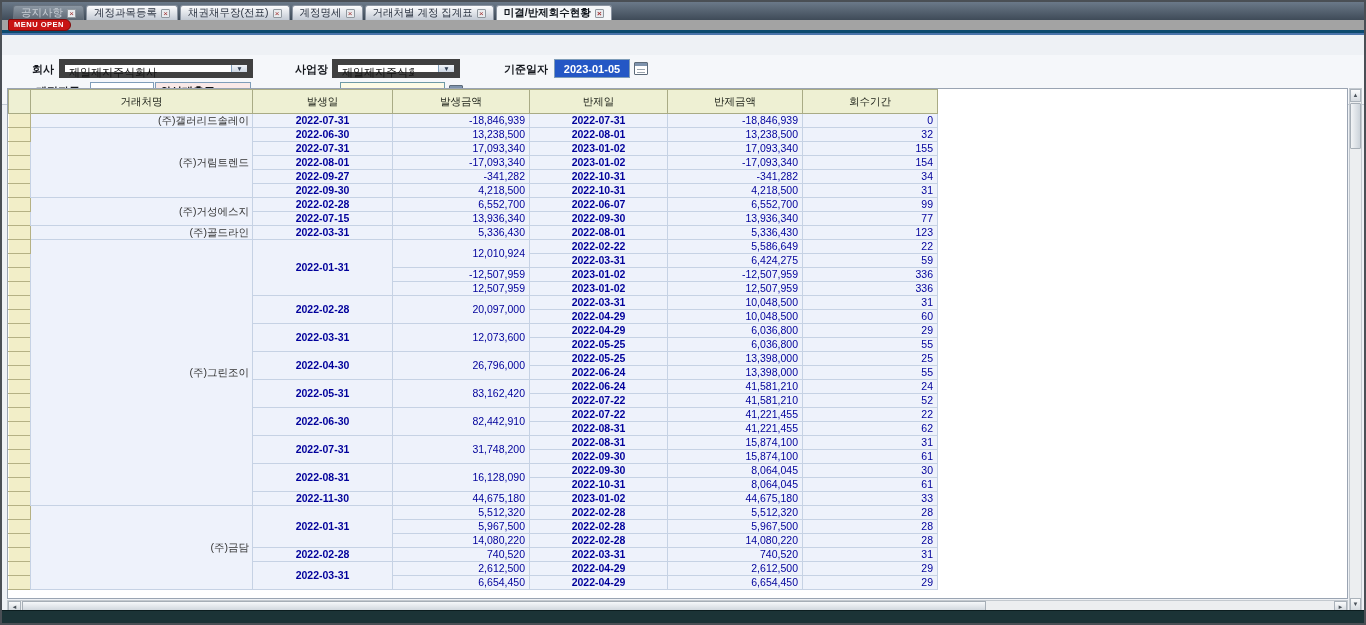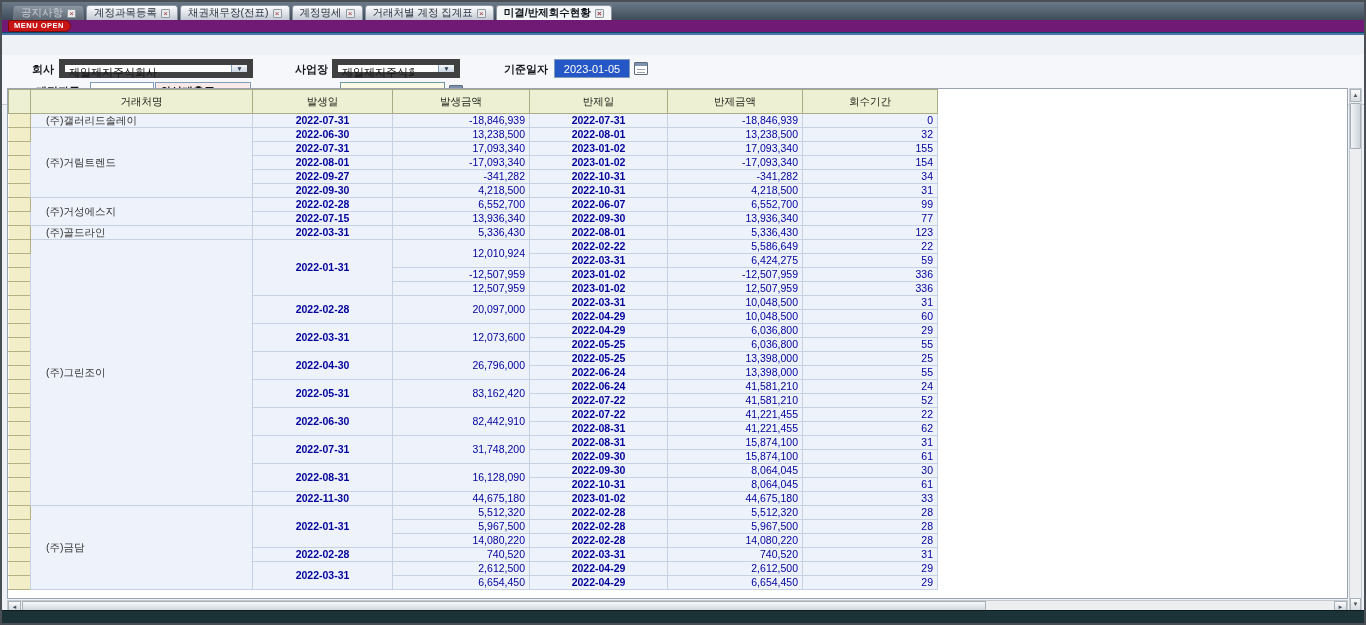--- a/index.html
+++ b/index.html
@@ -10,47 +10,47 @@
   .tabbar { height:18px; background:linear-gradient(#6b7989,#3f4b58); display:flex; align-items:flex-end; padding-left:11px; }
   .tab { display:flex; align-items:center; gap:4px; height:15px; padding:0 7px; margin-right:2px;
          font-size:10.5px; color:#2a3240; background:linear-gradient(#fdfdfe,#c3cad4);
          border:1px solid #8a93a0; border-bottom:none; border-radius:3px 3px 0 0; cursor:default; white-space:nowrap; }
   .tab.dim { background:linear-gradient(#8b96a2,#5d6874); color:#c7cdd4; border-color:#6a7480; }
   .tab.active { background:#f4f6f8; font-weight:bold; color:#10151c; }
   .tab-close { display:inline-block; width:9px; height:9px; line-height:8px; text-align:center;
                font-size:8px; color:#a03030; border:1px solid #90989f; background:#e8ebee; border-radius:1px; }
 
   
-  .menustrip { height:13px; background:#701a75; border-bottom:1px solid #0c4a6e; display:flex; align-items:center; padding-left:6px; }
+  .menustrip { height:13px; background:#a3a3a3; border-bottom:3px solid #0c4a6e; display:flex; align-items:center; padding-left:6px; }
   .menu-open { background:#c81414; color:#fff; font-size:7.5px; font-weight:bold; letter-spacing:.5px;
                padding:1px 6px 1px 5px; border-radius:2px 6px 6px 2px; border:1px solid #7d0b0b; line-height:8px; }
   .blue-rule { height:2px; background:#4a74aa; }
 
   
   .formpanel { position:absolute; left:0; right:0; top:33px; height:50px; background:#f5f7fa; border-bottom:1px solid #c2cbd4;margin-top:20px; }
   .flabel { position:absolute; font-size:11px; font-weight:bold; color:#15181e; text-align:right; line-height:18px; }
   .combo { position:absolute; height:19px; background:#fff; border:6px solid #404040; display:flex; align-items:flex-start; font-size:11px; color:#111;gap:24px; }
   .combo .combo-text { flex:1; padding:0 4px; white-space:nowrap; overflow:hidden; }
   .combo .combo-btn { width:16px; height:100%; background:linear-gradient(#f2f5f9,#ccd6e2); border-left:1px solid #7f9db9;
                       font-size:6.5px; color:#2e3c50; display:flex; align-items:center; justify-content:center; }
   .tfield { position:absolute; height:19px; border:1px solid #7f9db9; font-size:11px; display:flex; align-items:center; padding:0 4px; background:#fff; color:#111;font-weight:bold; }
-  .tfield.sel { background:#2457c5; color:#fff; font-weight:normal; justify-content:center;text-align:center; }
+  .tfield.sel { background:#2457c5; color:#fff; font-weight:bold; justify-content:center;text-align:center; }
   .tfield.pink { background:#f9e9e8; }
   .tfield.cream { background:#fdfbe6; border-color:#6e9aa6; justify-content:center; }
   .cal-icon { position:absolute; width:14px; height:13px; border:1px solid #5d6b7a; background:#fff; border-radius:1px; }
   .cal-icon::before { content:""; position:absolute; left:0; right:0; top:0; height:3px; background:#7e93ad; }
   .cal-icon::after  { content:""; position:absolute; left:2px; right:2px; top:6px; height:1px; background:#9aa4ae; box-shadow:0 3px 0 #9aa4ae; }
 
   
   .grid-area { position:absolute; left:5px; top:86px; right:16px; height:511px; background:#fff; border:1px solid #9aa4b2; overflow:hidden; }
   table.grid { border-collapse:collapse; table-layout:fixed; width:929px; }
   .grid th, .grid td { border:1px solid #c6d2e4; font-size:10.5px; height:14px; line-height:13px; padding:0 3px; overflow:hidden; white-space:nowrap; }
   .grid th { background:#eef0d3; border-color:#a9ab85; color:#20241c; font-weight:normal; text-align:center; height:24px; }
   .grid td.ind { background:#f2eec8; border-color:#fffdf0 #b5b184 #b5b184 #fffdf0; border-style:solid; border-width:1px; }
-  .grid td.cust { color:#333; text-align:left; padding-left:15px; background:#eef2fb; }
+  .grid td.cust { color:#333; text-align:right; padding-left:15px; background:#eef2fb; }
   .grid td.date { color:#00009b; text-align:center; background:#eef2fb;font-weight:bold; }
   .grid td.amt  { color:#00009b; text-align:right; padding-right:4px; background:#eef2fb; }
   .grid tr.group-start td { border-top-color:#93a0b4; }
 
   
   .vscroll { position:absolute; top:86px; right:2px; width:13px; height:524px; background:#eceef0; border:1px solid #c3c9cf; }
   .vscroll .arr { position:absolute; left:0; right:0; height:13px; background:linear-gradient(#fafbfc,#d6dbe0); border:1px solid #aab2ba;
                   font-size:6px; color:#4a525a; text-align:center; line-height:11px; }
   .vscroll .arr.up { top:0; } .vscroll .arr.down { bottom:0; }
   .vscroll .thumb { position:absolute; left:0; right:0; top:14px; height:46px; background:linear-gradient(90deg,#f2f4f6,#ccd3da); border:1px solid #a6aeb6; border-radius:1px; }

